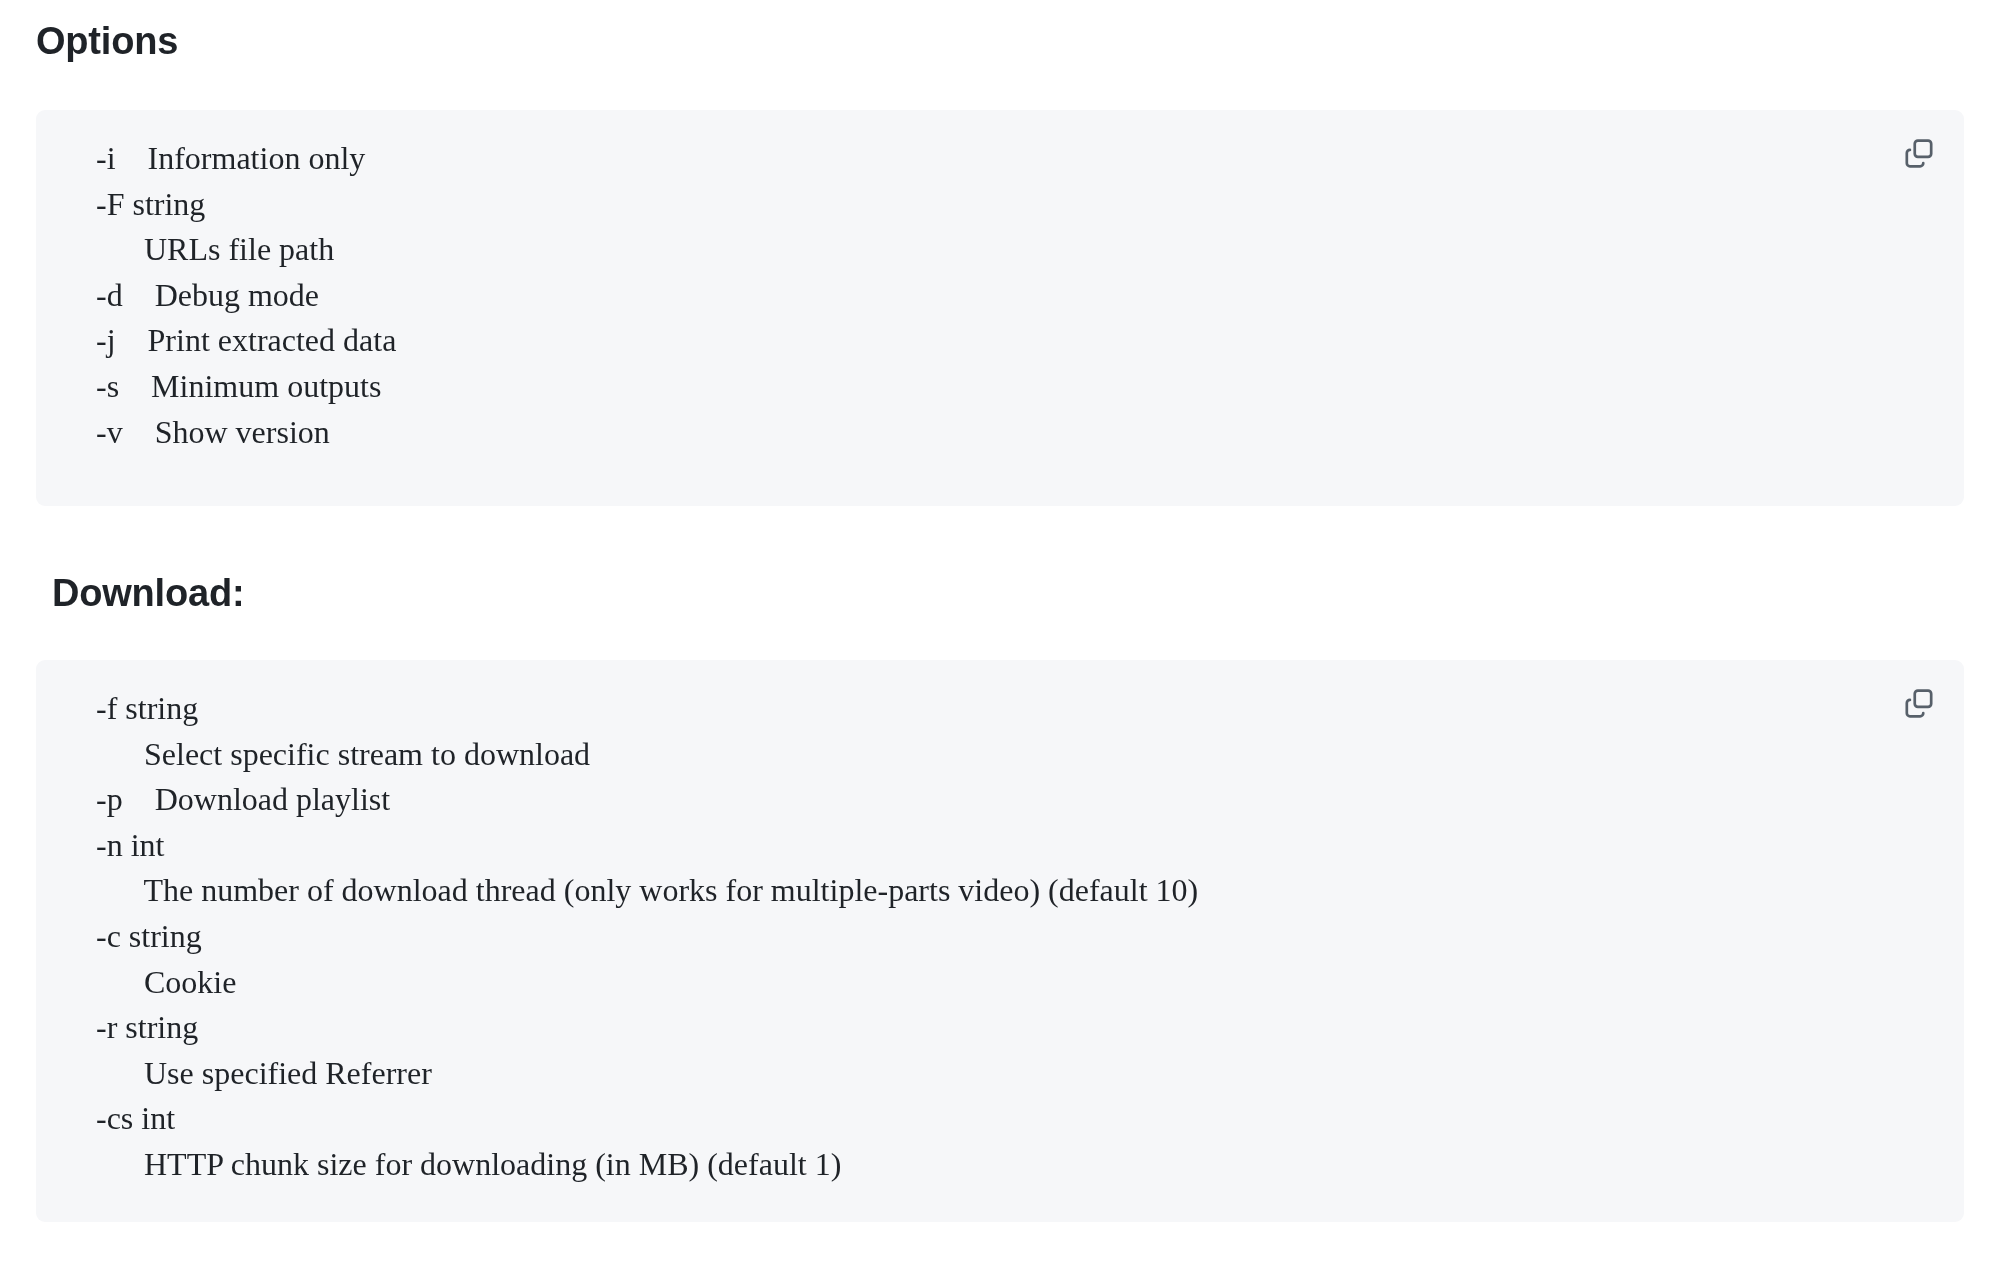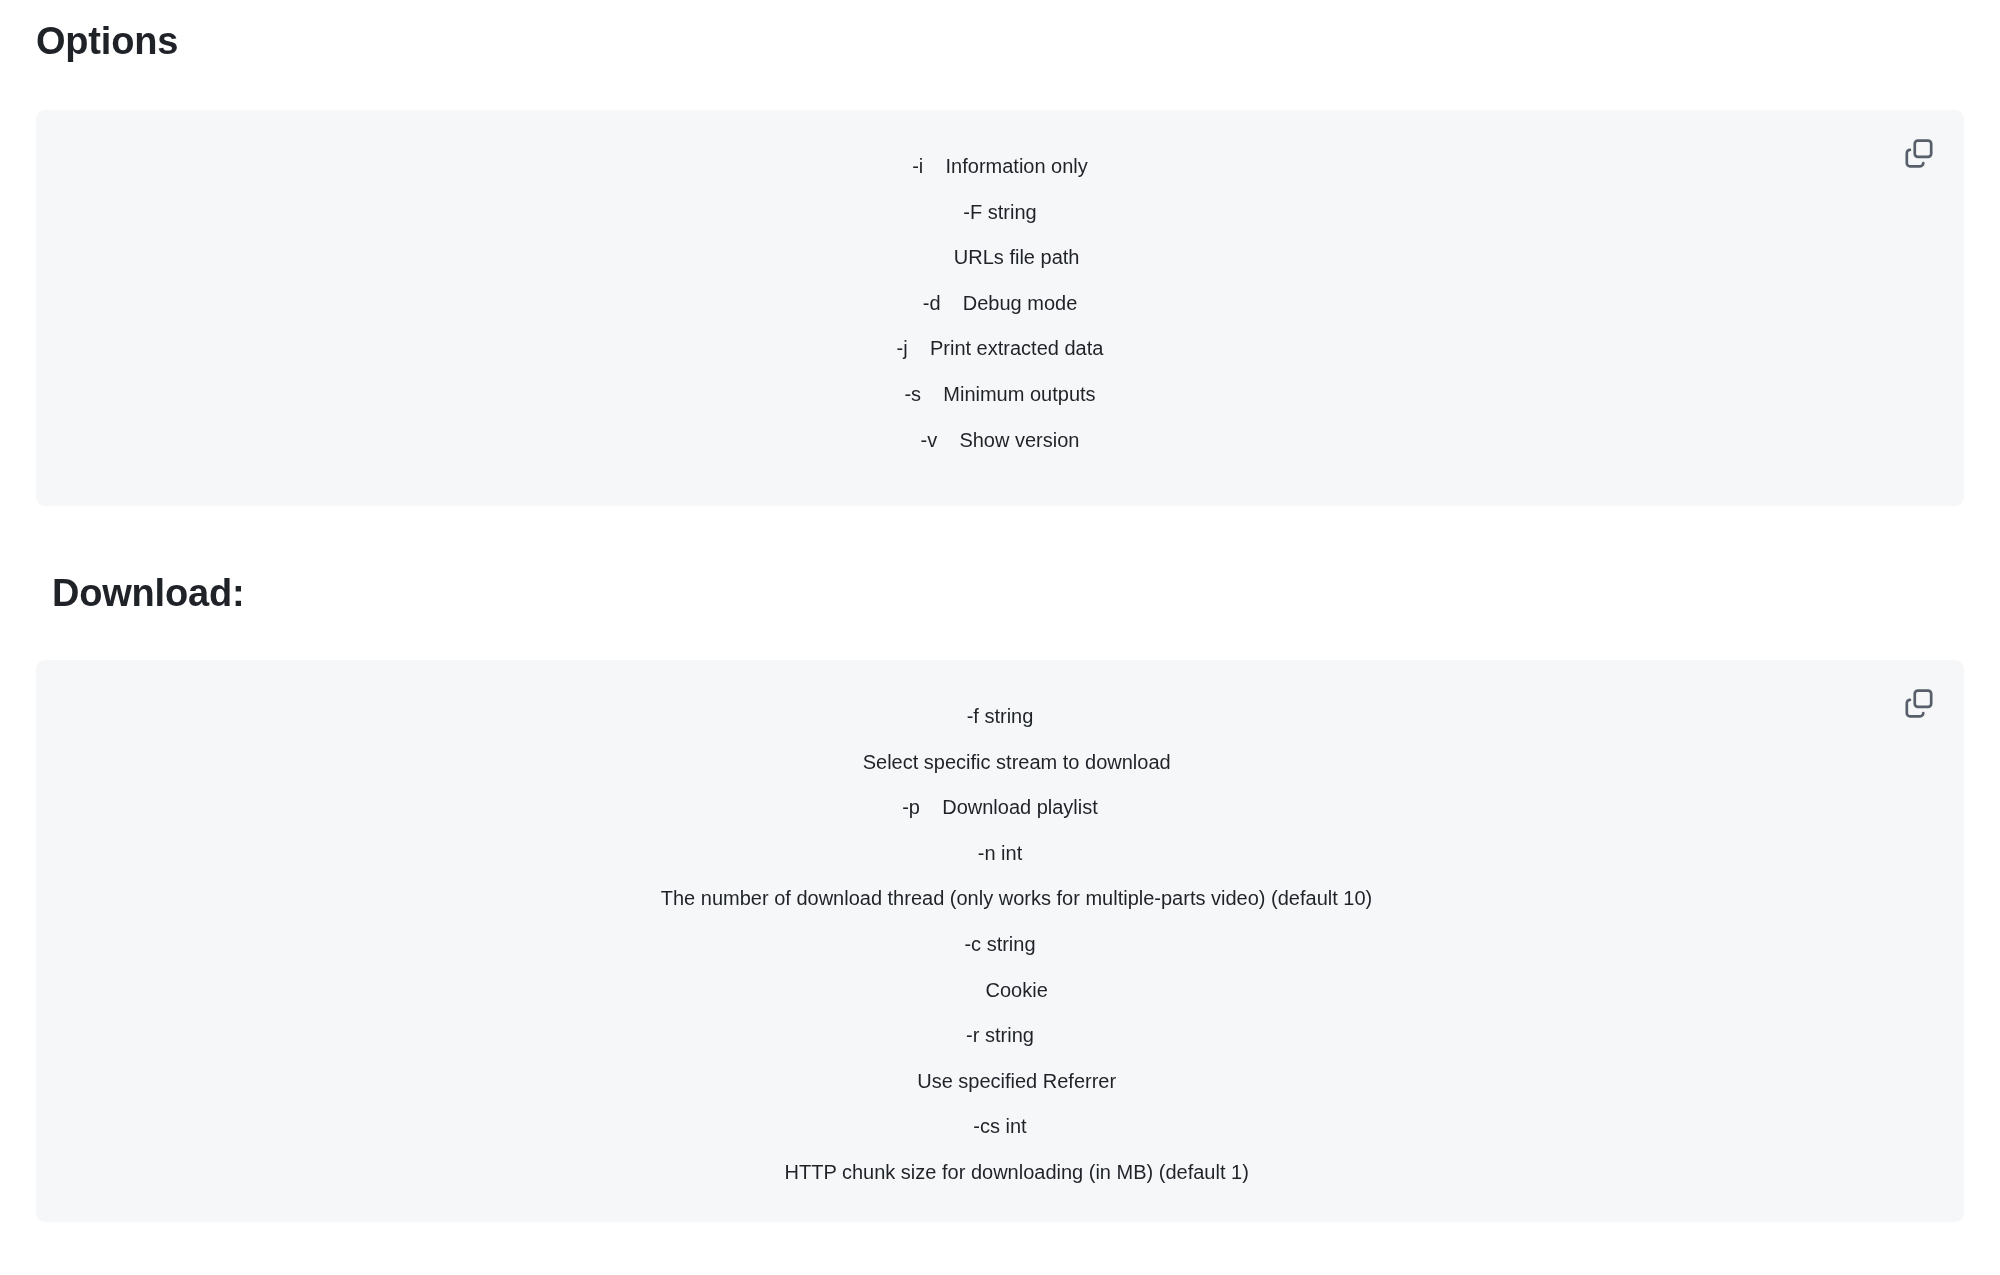--- a/index.html
+++ b/index.html
@@ -13,21 +13,20 @@
     font-family: "Liberation Sans", sans-serif;
     color: #1f2328;
     overflow: hidden;
   }
   .page {
     position: relative;
     width: 2000px;
     height: 919px;
     box-sizing: border-box;
     padding: 0 16px;
-    text-align: center;
   }
   h2.section-heading {
     font-family: "Liberation Sans", sans-serif;
     font-size: 38px;
     font-weight: bold;
     letter-spacing: -0.2px;
     color: #1f2328;
     margin: 0;
     padding: 0;
     line-height: 1.25;
@@ -47,24 +46,24 @@
     left: 36px;
     width: 1928px;
     background: #f6f7f9;
     border-radius: 9px;
     box-sizing: border-box;
     padding: 26px 60px 26px 60px;
   }
   .codeblock-1 { top: 110px; height: 396px; }
   .codeblock-2 { top: 660px; height: 562px; }
   pre.code {
-    margin: 8px;
+    margin: 0;
     padding: 0;
-    font-family: Liberation Sans, sans-serif;
-    font-size: 20px;
+    font-family: Liberation Serif, serif;
+    font-size: 32px;
     line-height: 45.6px;
     color: #1f2328;
     white-space: pre;
     letter-spacing: 0px;
     tab-size: 4;
   }
   .copy-btn {
     position: absolute;
     top: 20px;
     right: 22px;

